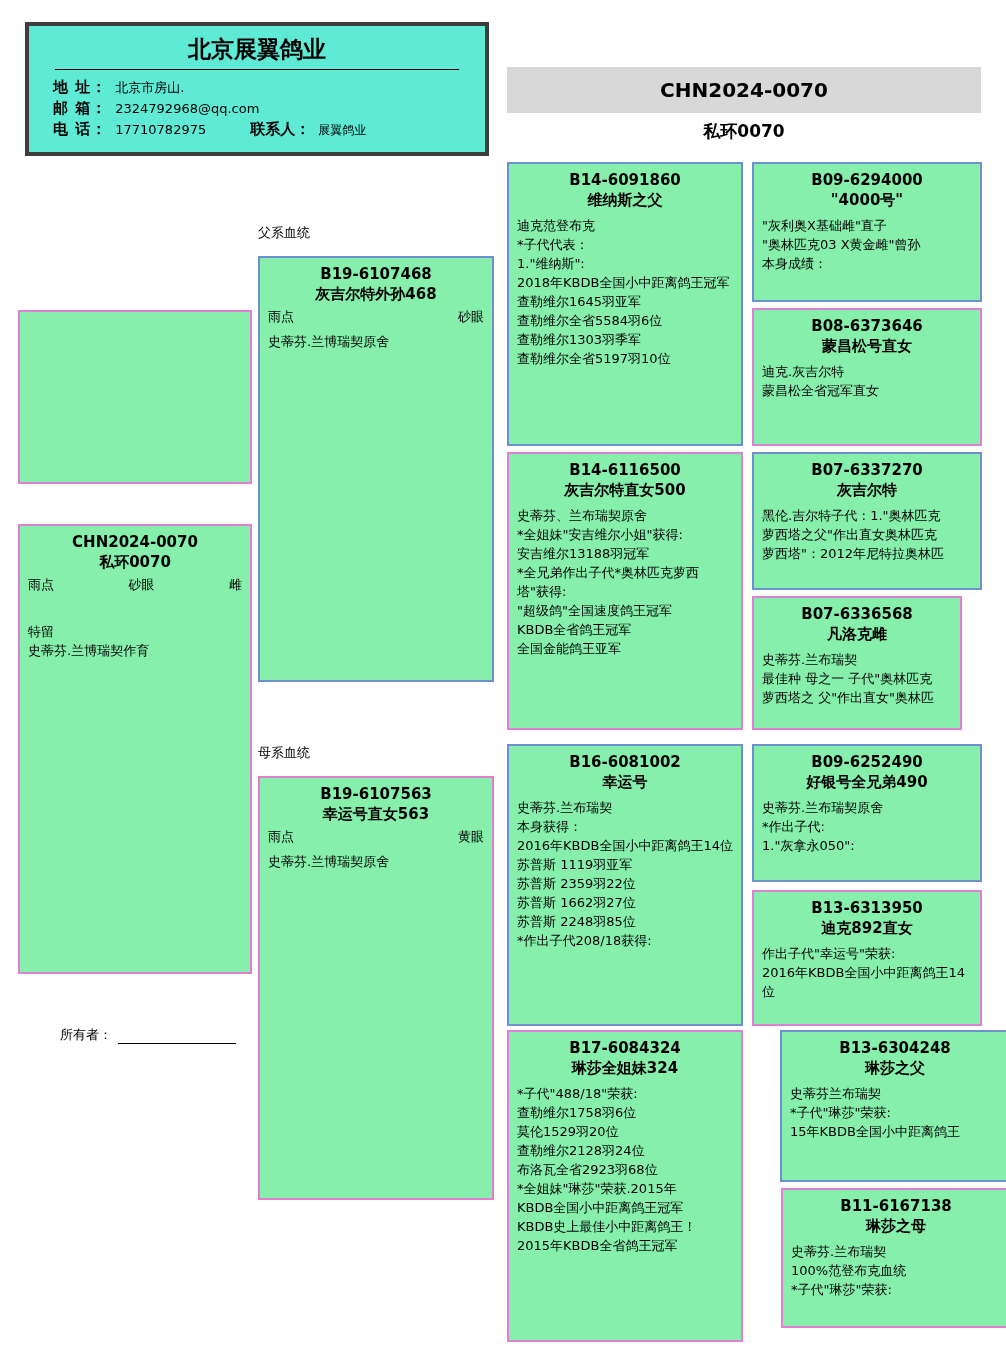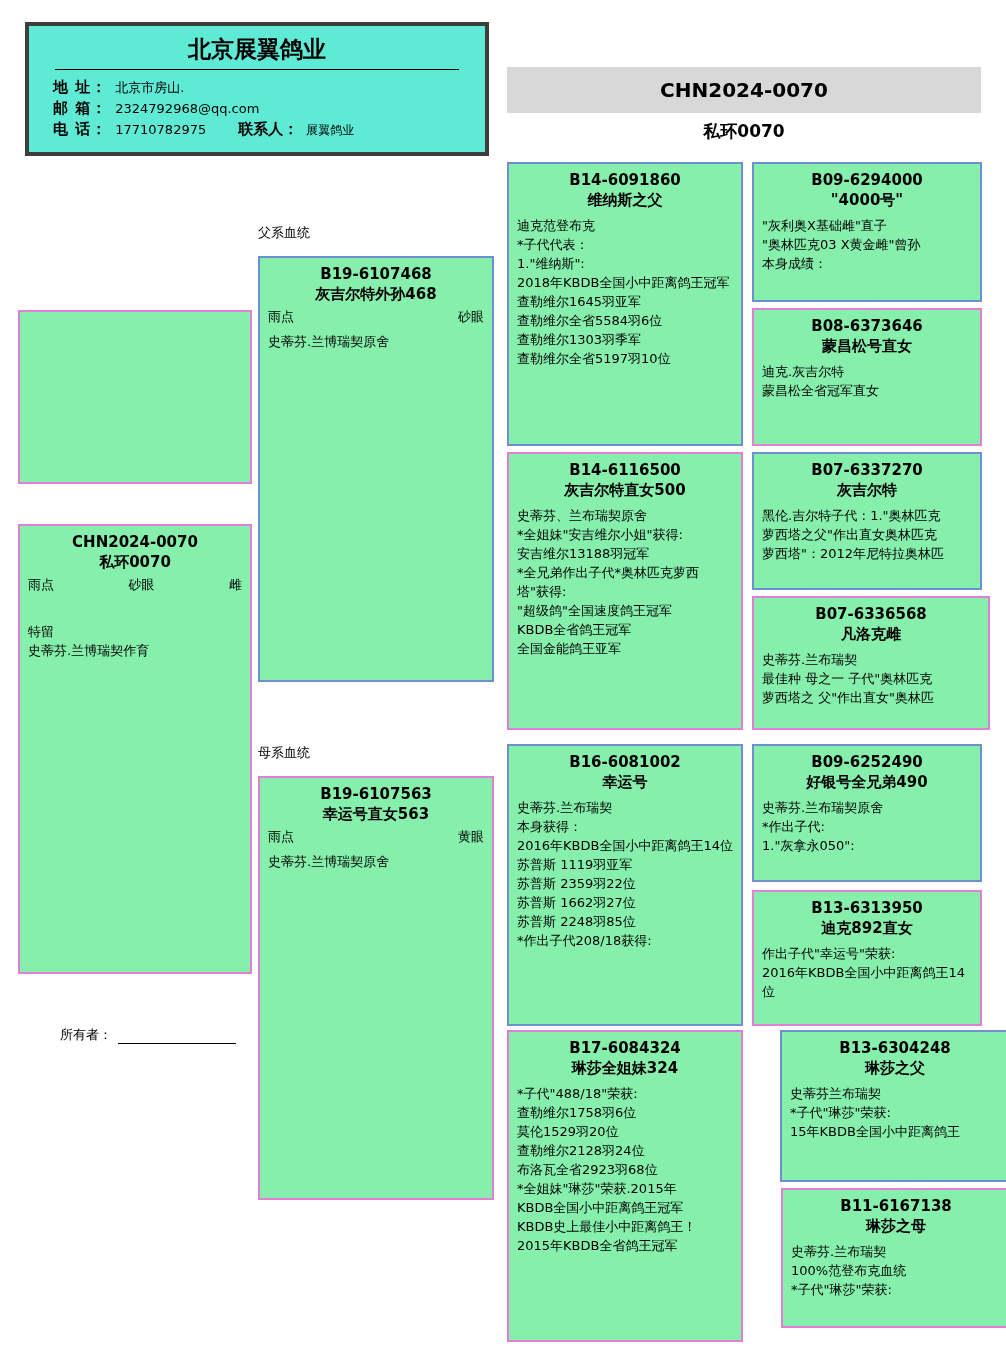--- a/index.html
+++ b/index.html
@@ -22,21 +22,21 @@
   }
   #company-name{
     text-align:center;font-weight:bold;font-size:23px;
     padding-bottom:4px;border-bottom:1px solid #000;
     margin:2px 14px 8px 14px;
   }
   .addr-row{display:flex;align-items:baseline;margin:2px 0 2px 12px;}
   .addr-label{font-weight:bold;font-size:15px;letter-spacing:1px;white-space:nowrap;}
   .addr-value{font-size:13px;margin-left:8px;}
   .addr-value.small{font-size:12px;}
-  .contact-label{font-weight:bold;font-size:15px;margin-left:32px;white-space:nowrap;}
+  .contact-label{font-weight:bold;font-size:15px;margin-left:44px;white-space:nowrap;}
 
   
   #ring-header{
     left:507px;top:67px;width:474px;height:46px;
     background:#d8d8d8;display:flex;align-items:center;justify-content:center;
     font-weight:bold;font-size:20px;
   }
   #ring-sub{
     left:507px;top:120px;width:474px;height:26px;
     text-align:center;font-weight:bold;font-size:17px;
@@ -70,21 +70,21 @@
   
   #g3a{left:507px;top:162px;width:236px;height:284px;}
   #g3b{left:507px;top:452px;width:236px;height:278px;}
   #g3c{left:507px;top:744px;width:236px;height:282px;}
   #g3d{left:507px;top:1030px;width:236px;height:312px;}
 
   
   #g4a{left:752px;top:162px;width:230px;height:140px;}
   #g4b{left:752px;top:308px;width:230px;height:138px;}
   #g4c{left:752px;top:452px;width:230px;height:138px;}
-  #g4d{left:752px;top:596px;width:238px;height:134px;}
+  #g4d{left:752px;top:596px;width:210px;height:134px;}
   #g4e{left:752px;top:744px;width:230px;height:138px;}
   #g4f{left:752px;top:890px;width:230px;height:136px;}
   #g4g{left:752px;top:1030px;width:230px;height:152px;margin-left:28px;}
   #g4h{left:752px;top:1188px;width:230px;height:140px;margin-left:29px;}
 
   
   #owner{left:60px;top:1026px;font-size:13px;display:flex;align-items:flex-end;}
   #owner .line{display:inline-block;width:118px;border-bottom:1px solid #000;height:14px;margin-left:6px;}
 </style>
 </head>

